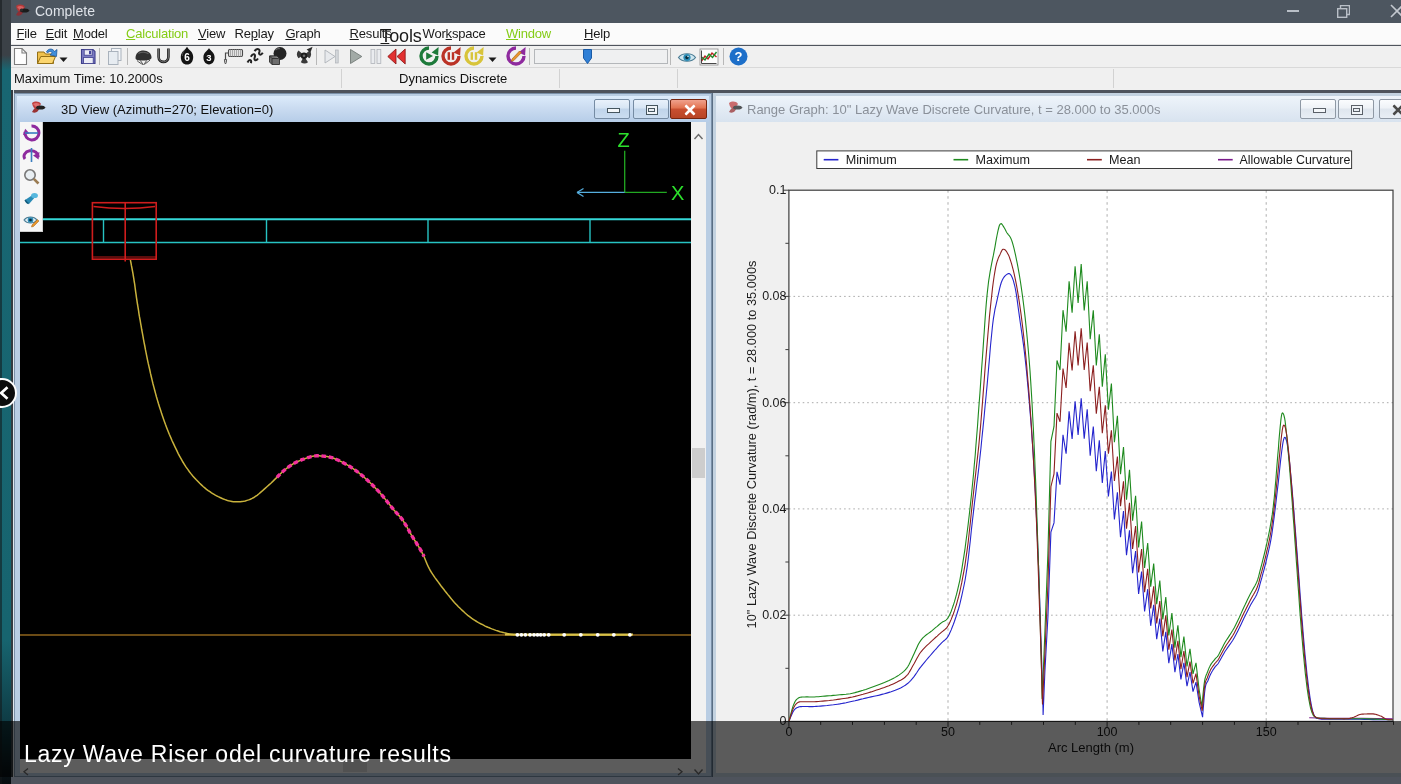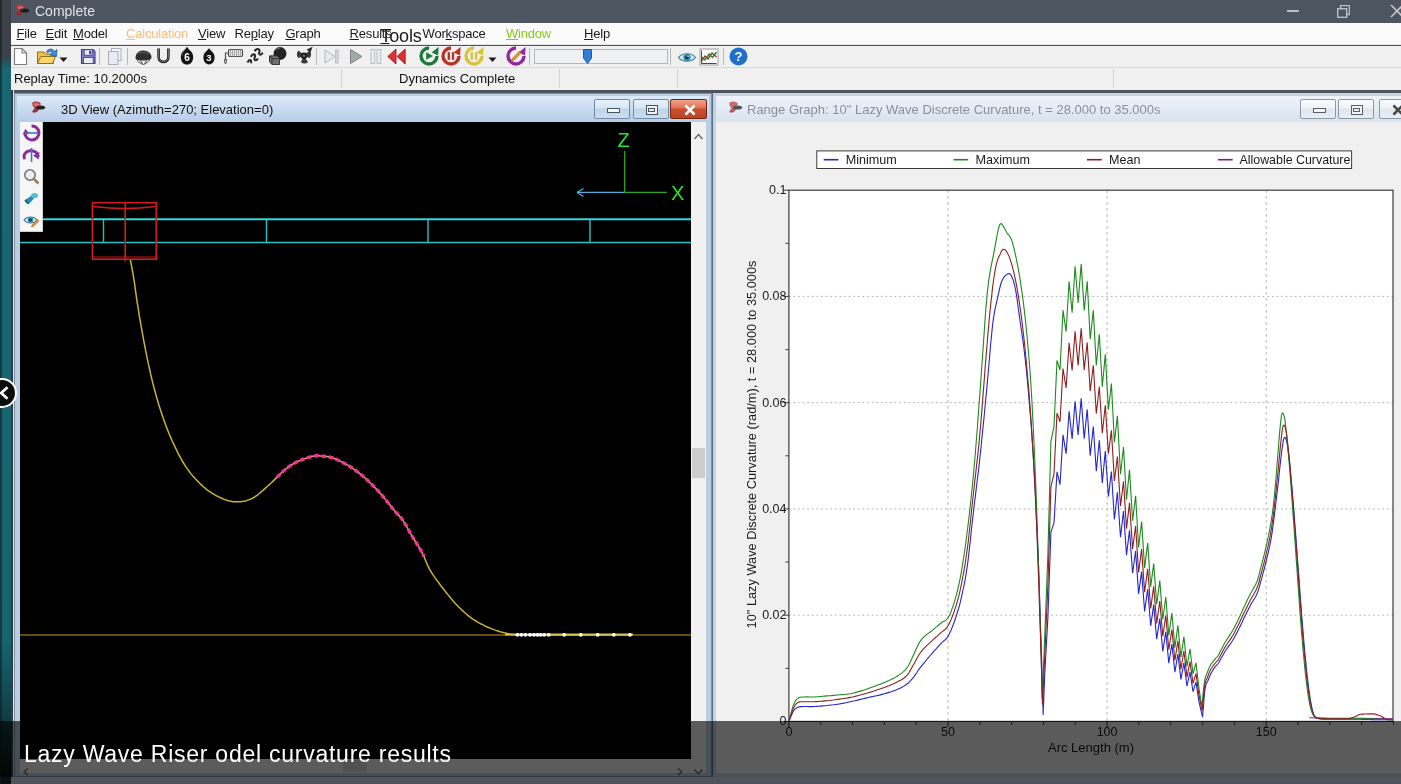--- a/index.html
+++ b/index.html
@@ -27,21 +27,21 @@
 </div>
 <div class="abs" style="left:1390px;top:4px;width:14px;height:14px;">
  <svg width="14" height="14">
       <path d="M1 1 L13 13 M13 1 L1 13" stroke="#c3c8cf" stroke-width="1.6"></path>
     </svg>
 </div>
 <div class="abs" style="left:11px;top:23px;width:1390px;height:22px;background:#fbfbfb;border-bottom:1px solid #e3e3e3;"></div>
 <div class="abs" style="left:16.5px;top:26px;font-size:13px;letter-spacing:-0.2px;color:#1a1a1a;"><span style="text-decoration:underline;">F</span>ile</div>
 <div class="abs" style="left:45.6px;top:26px;font-size:13px;letter-spacing:-0.2px;color:#1a1a1a;"><span style="text-decoration:underline;">E</span>dit</div>
 <div class="abs" style="left:73px;top:26px;font-size:13px;letter-spacing:-0.2px;color:#1a1a1a;"><span style="text-decoration:underline;">M</span>odel</div>
-<div class="abs" style="left:126px;top:26px;font-size:13px;letter-spacing:-0.2px;color:#fdba74;"><span style="text-decoration:underline;">C</span>alculation</div>
+<div class="abs" style="left:126px;top:26px;font-size:13px;letter-spacing:-0.2px;color:#84cc16;"><span style="text-decoration:underline;">C</span>alculation</div>
 <div class="abs" style="left:198px;top:26px;font-size:13px;letter-spacing:-0.2px;color:#1a1a1a;"><span style="text-decoration:underline;">V</span>iew</div>
 <div class="abs" style="left:234.5px;top:26px;font-size:13px;letter-spacing:-0.2px;color:#1a1a1a;">Re<span style="text-decoration:underline;">p</span>lay</div>
 <div class="abs" style="left:285.4px;top:26px;font-size:13px;letter-spacing:-0.2px;color:#1a1a1a;"><span style="text-decoration:underline;">G</span>raph</div>
 <div class="abs" style="left:329.6px;top:26px;font-size:13px;letter-spacing:-0.2px;color:#1a1a1a;padding-left:20px;"><span style="text-decoration:underline;">R</span>esults</div>
 <div class="abs" style="left:380.5px;top:26px;font-size:18px;letter-spacing:-0.2px;color:#1a1a1a;"><span style="text-decoration:underline;">T</span>ools</div>
 <div class="abs" style="left:422.6px;top:26px;font-size:13px;letter-spacing:-0.2px;color:#1a1a1a;">Wor<span style="text-decoration:underline;">k</span>space</div>
 <div class="abs" style="left:506px;top:26px;font-size:13px;letter-spacing:-0.2px;color:#84cc16;"><span style="text-decoration:underline;">W</span>indow</div>
 <div class="abs" style="left:584px;top:26px;font-size:13px;letter-spacing:-0.2px;color:#1a1a1a;"><span style="text-decoration:underline;">H</span>elp</div>
 <div class="abs" style="left:11px;top:46px;width:1390px;height:21px;background:#f0f0f0;"></div>
 <div class="abs" style="left:11.5px;top:47px;"><svg width="17" height="19" viewBox="0 0 17 19">
@@ -166,22 +166,22 @@
       <rect x="1" y="1" width="18" height="16" fill="#fdfdfd" stroke="#8a8a8a" stroke-width="0.8"></rect>
       <path d="M2.5 13 L6 8 L9 11 L13 5 L17.5 9" fill="none" stroke="#c02020" stroke-width="1.4"></path>
       <path d="M2.5 9 L6 12 L10 6 L13.5 9.5 L17.5 4" fill="none" stroke="#1d8a2a" stroke-width="1.4"></path>
       <path d="M2.5 2.5 V15.5 H17.5" fill="none" stroke="#333" stroke-width="0.9"></path>
     </svg></div>
 <div class="abs" style="left:729px;top:47px;"><svg width="19" height="19">
       <circle cx="9.5" cy="9.5" r="9" fill="#1d6fc9"></circle>
       <text x="9.5" y="14" font-size="13" font-weight="bold" fill="#fff" text-anchor="middle" font-family="Liberation Sans">?</text>
     </svg></div>
 <div class="abs" style="left:11px;top:67px;width:1390px;height:23px;background:#f0f0f0;border-top:1px solid #d9d9d9;"></div>
-<div class="abs" style="left:14px;top:71px;font-size:13px;color:#111;">Replay Time: 10.2000s</div>
-<div class="abs" style="left:399px;top:71px;font-size:13px;color:#111;">Dynamics Complete</div>
+<div class="abs" style="left:14px;top:71px;font-size:13px;color:#111;">Maximum Time: 10.2000s</div>
+<div class="abs" style="left:399px;top:71px;font-size:13px;color:#111;">Dynamics Discrete</div>
 <div class="abs" style="left:341px;top:69px;width:1px;height:19px;background:#d2d2d2;"></div>
 <div class="abs" style="left:558.6px;top:69px;width:1px;height:19px;background:#d2d2d2;"></div>
 <div class="abs" style="left:677px;top:69px;width:1px;height:19px;background:#d2d2d2;"></div>
 <div class="abs" style="left:1113px;top:69px;width:1px;height:19px;background:#d2d2d2;"></div>
 <div class="abs" style="left:11px;top:90px;width:1390px;height:694px;background:#4e535c;"></div>
 
 <div class="abs" style="left:0;top:0;width:11px;height:784px;background:linear-gradient(#3b4147 0px,#3b4147 55px,#186672 70px,#17646f 640px,#0f3d46 720px,#0a1418 770px,#070d10 784px);"></div>
 <div class="abs" style="left:0;top:0;width:2px;height:784px;background:rgba(20,24,26,0.55);"></div>
 <div class="abs" style="left:11px;top:90px;width:1.5px;height:687px;background:#343b41;"></div>
 <div class="abs" style="left:12.5px;top:90px;width:1.5px;height:687px;background:#dfe6ed;"></div>

